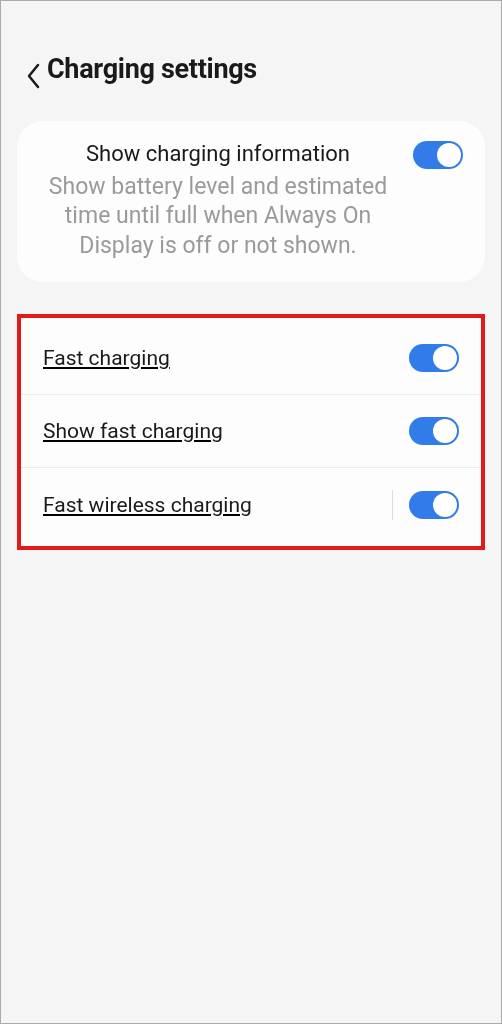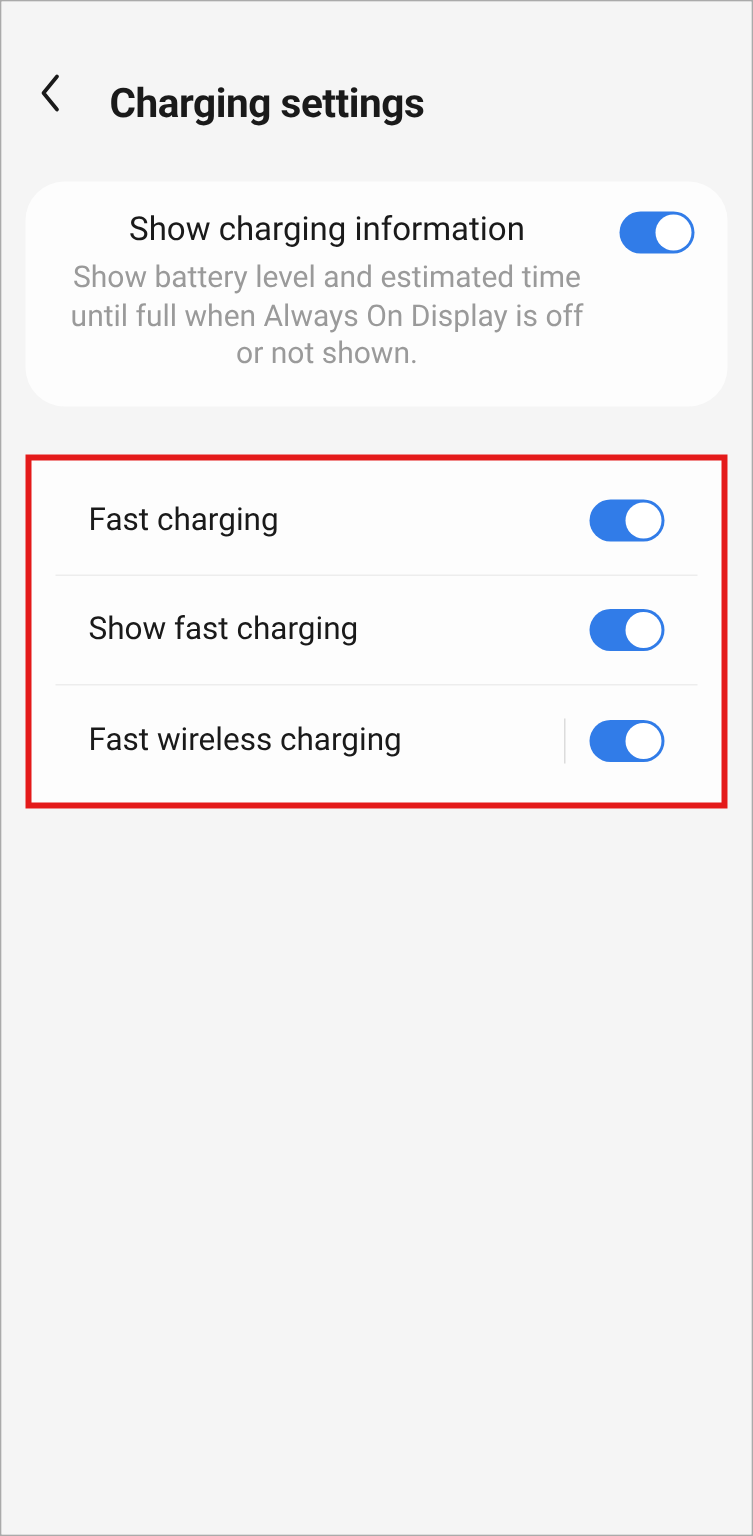--- a/index.html
+++ b/index.html
@@ -16,23 +16,23 @@
       border: 1px solid #aaaaaa;
     }
     .screen {
       background: #f5f5f5;
       width: 100%;
       height: 100%;
       padding: 10px;
     }
     .header {
       display: flex;
-      align-items: flex-start;
+      align-items: flex-end;
       padding: 42px 14px 36px 14px;
-      gap: 30px;
+      gap: 4px;
     }
     .back-chev {
       width: 18px;
       height: 18px;
       display: flex;
       align-items: center;
       justify-content: center;
       cursor: pointer;
     }
     .back-chev svg {
@@ -52,40 +52,41 @@
       margin: 0 6px 32px 6px;
       text-align: center;
     }
     .card-title {
       font-size: 22px;
       font-weight: 400;
       color: #1a1a1a;
       margin-bottom: 6px;
     }
     .card-subtitle {
-      font-size: 20px;
+      font-size: 23px;
       line-height: 1.28;
       color: #9a9a9a;
       max-width: 360px;
     }
     .card-row-first {
       display: flex;
       align-items: flex-start;
       justify-content: space-between;
       gap: 16px;
     }
     .cardtext {
       flex: 1;
     }
     
     .group {
       margin: 0 6px;
       border: 4px solid #e41a1a;
-      padding: 4px 16px;
+      padding: 4px 0;
       background: #fdfdfd;
+      text-decoration: underline;
     }
     .row {
       display: flex;
       align-items: center;
       justify-content: space-between;
       padding: 22px 22px;
       border-bottom: 1px solid #ededed;
       cursor: pointer;
     }
     .row:last-child {

